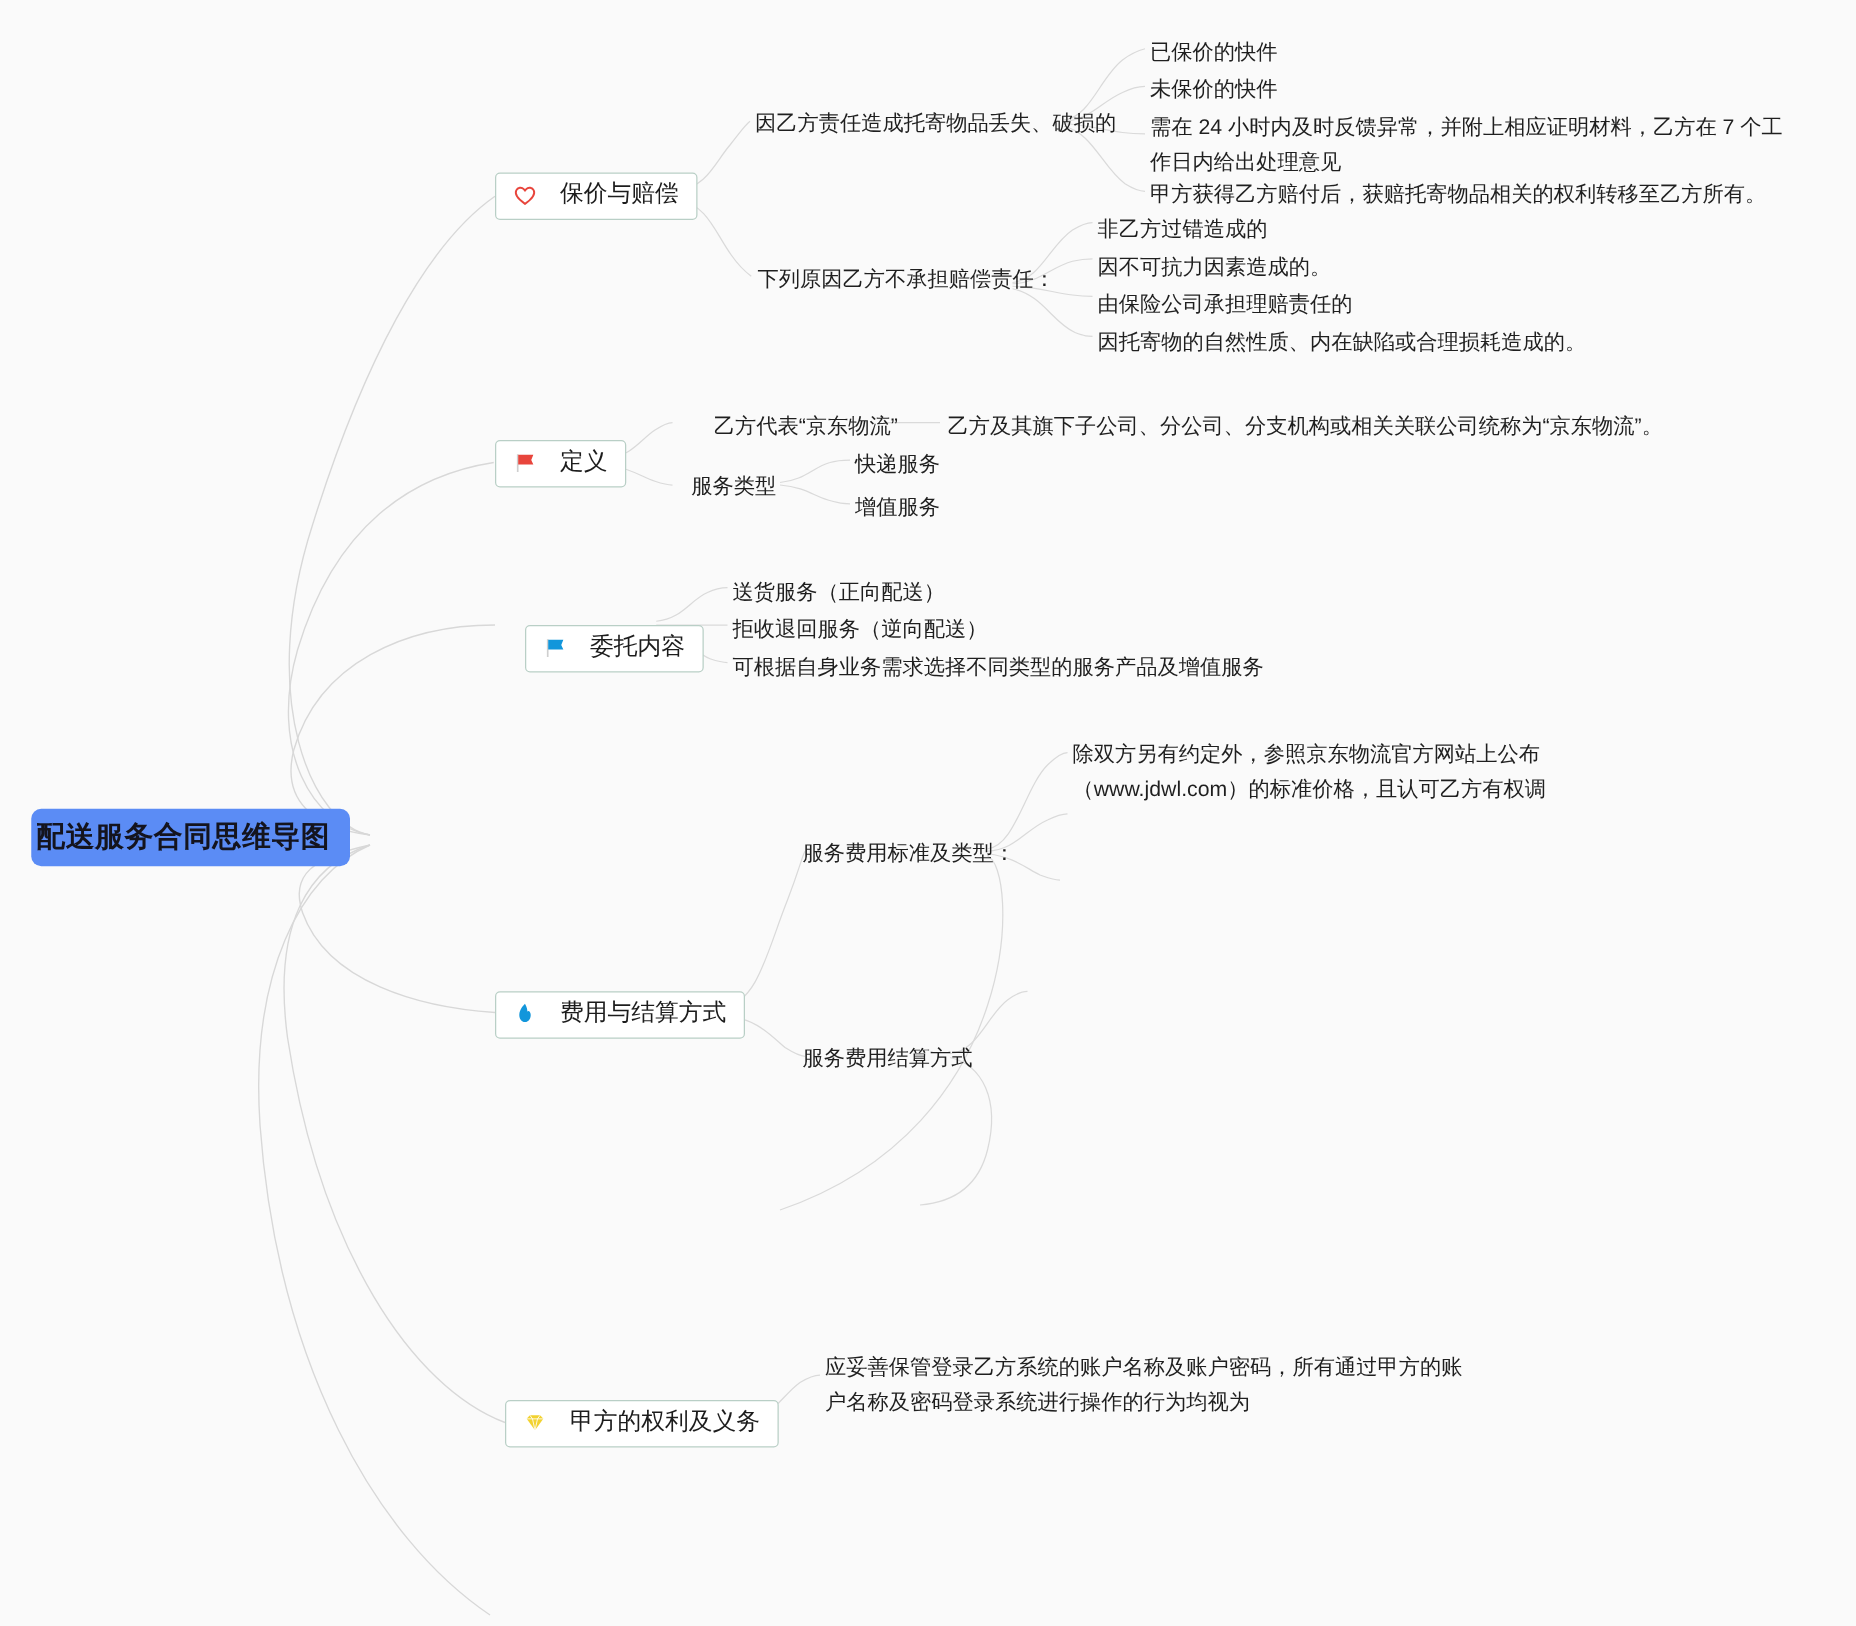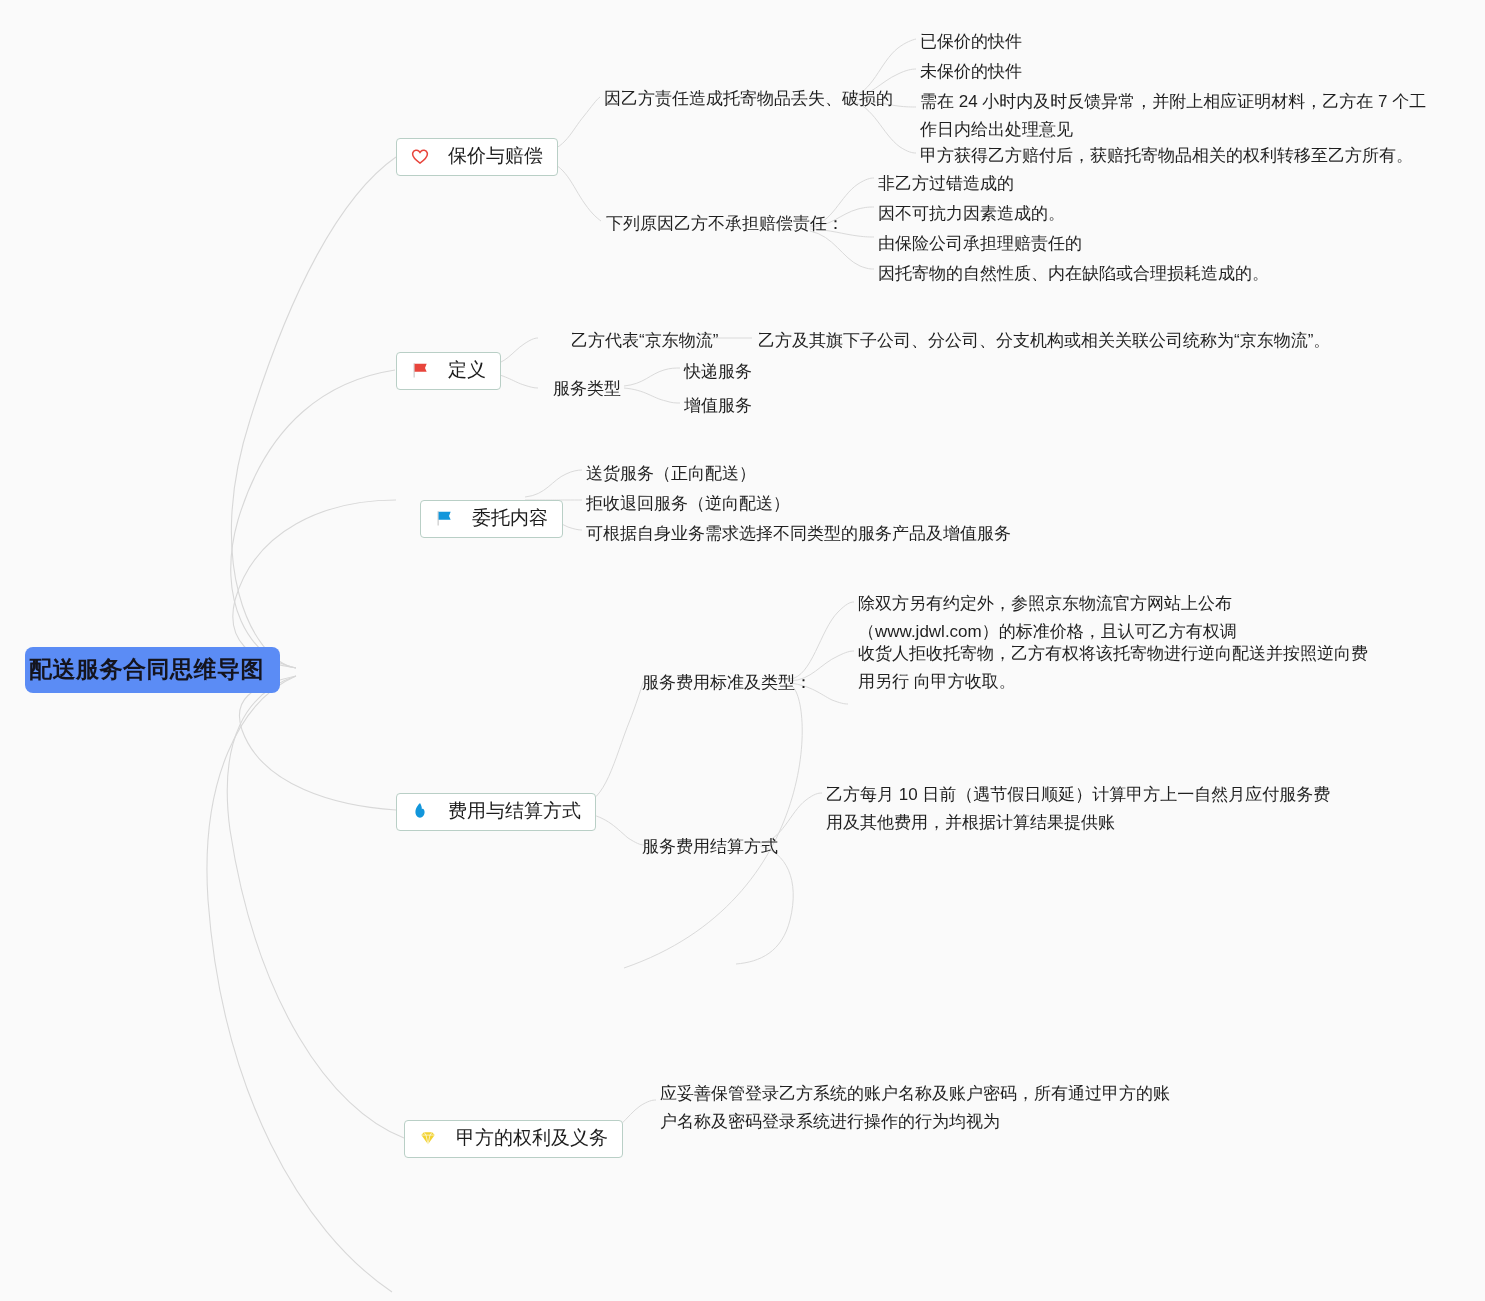--- a/index.html
+++ b/index.html
@@ -190,23 +190,21 @@
         <path d="M12 2.5 C12 2.5 6.5 7.5 6.5 13.2 C6.5 17.2 9 20 12 20 C15 20 17.5 17.2 17.5 13.2 C17.5 10.4 15.6 8.2 14.2 9.8 C14.6 6.8 12 2.5 12 2.5 Z" fill="#1296db"></path>
       </svg>
     </span>
     <span>费用与结算方式</span>
   </div>
 
   <div class="node text-node nowrap" style="left:642px; top:669px;">服务费用标准及类型：</div>
   <div class="node text-node nowrap" style="left:642px; top:833px;">服务费用结算方式</div>
 
   <div class="node text-node" style="left:858px; top:590px; max-width:500px;">除双方另有约定外，参照京东物流官方网站上公布（www.jdwl.com）的标准价格，且认可乙方有权调</div>
-  <div class="node text-node" style="left:858px; top:640px; max-width:516px;">收货人拒收托寄物，乙方有权将该托寄物进行逆向配送并按照逆向费用另行 向甲方收取。</div>
-
-  <div class="node text-node" style="left:826px; top:781px; max-width:508px;">乙方每月 10 日前（遇节假日顺延）计算甲方上一自然月应付服务费用及其他费用，并根据计算结果提供账</div>
+
 
   <div class="node branch-node" style="left:404px; top:1120px;">
     <span class="branch-icon">
       <svg viewBox="0 0 24 24" width="20" height="20">
         <path d="M4 8.5 L7 5 L17 5 L20 8.5 L12 19.5 Z" fill="#f2d230"></path>
         <path d="M4 8.5 L20 8.5 M7 5 L9.6 8.5 L12 19.5 L14.4 8.5 L17 5" stroke="#ffffff" stroke-width="0.8" fill="none"></path>
       </svg>
     </span>
     <span>甲方的权利及义务</span>
   </div>

